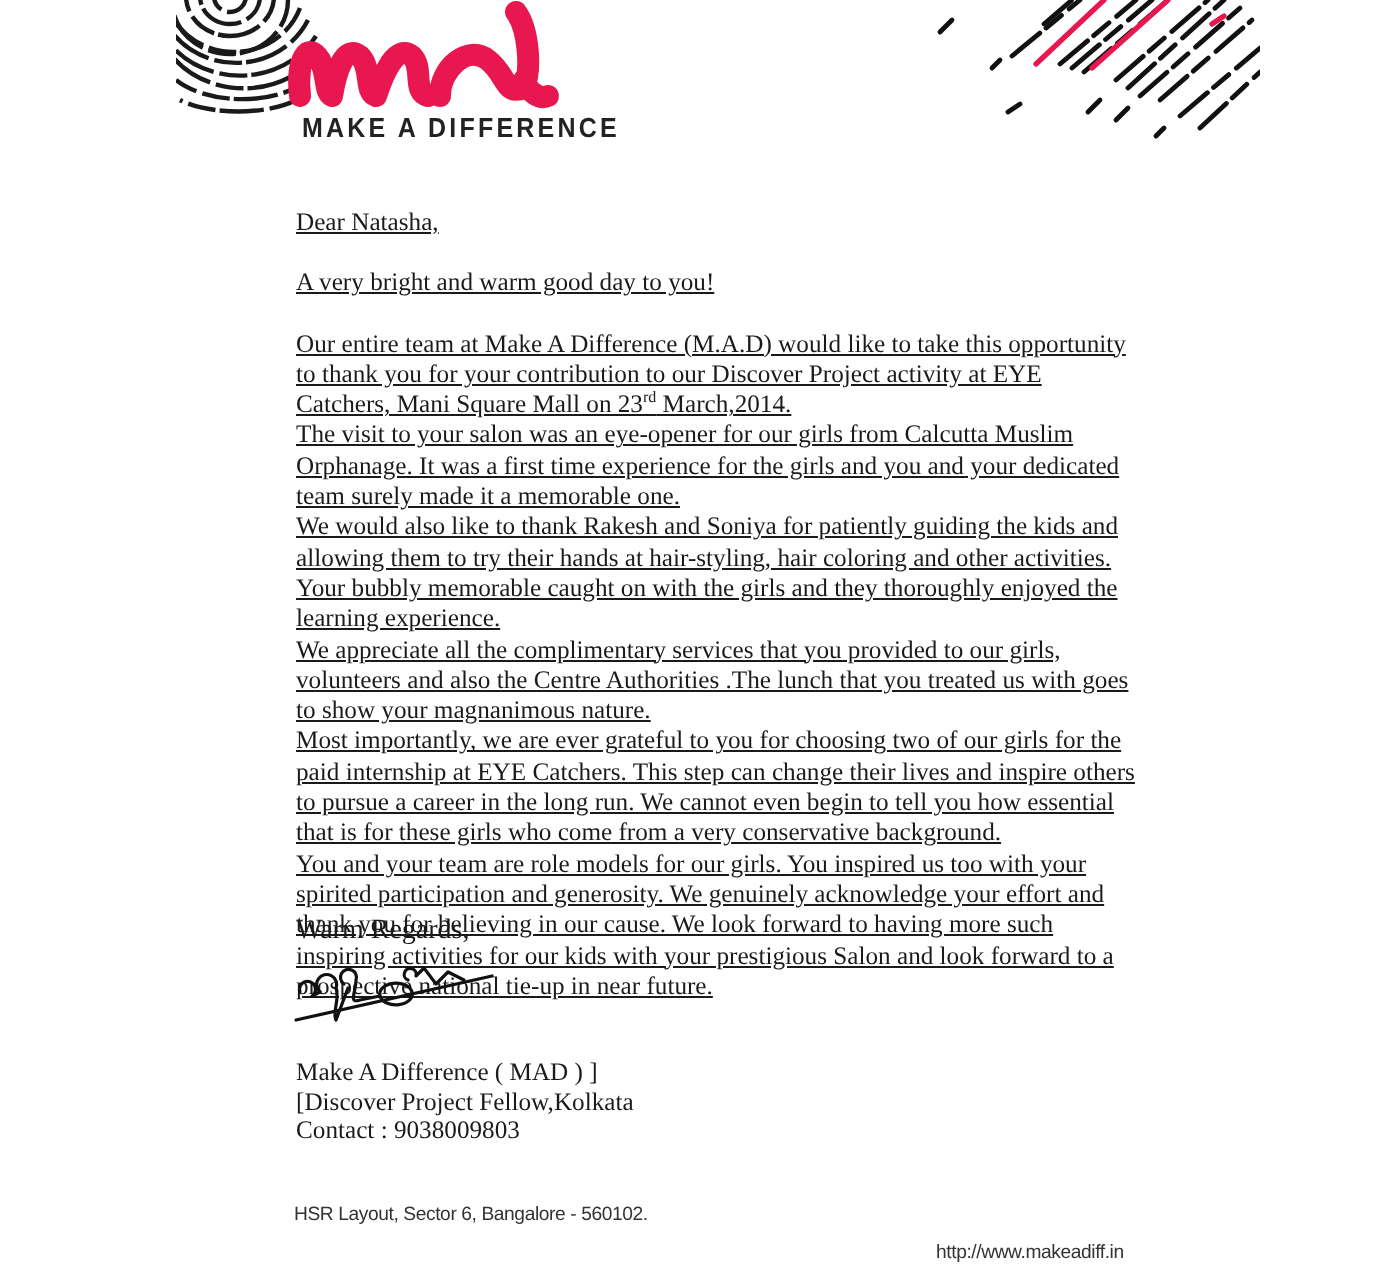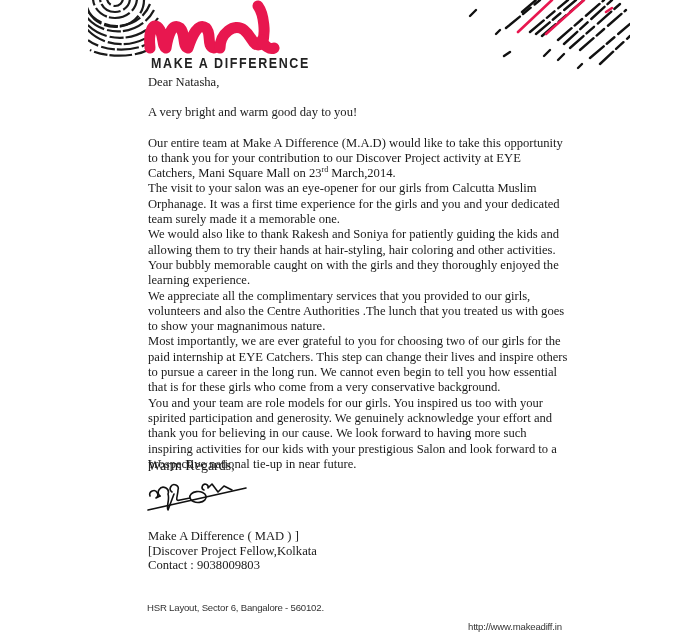--- a/index.html
+++ b/index.html
@@ -1,21 +1,21 @@
 <!DOCTYPE html>
 <html><head>
   <meta charset="utf-8">
   <style>
     html, body { margin: 0; padding: 0; background: #ffffff; }
     body { width: 700px; height: 643px; position: relative; overflow: hidden; font-family: "Liberation Serif", serif; color: #1a1a1a; }
     .logo { position: absolute; left: 88px; top: 0; width: 200px; height: 78px; }
     .logo svg { position: absolute; left: 0; top: 0; }
     .logo-tag { position: absolute; left: 63px; top: 57px; font-family: "Liberation Sans", sans-serif; font-weight: bold; font-size: 12.5px; letter-spacing: 1.6px; color: #222; transform: scaleY(1.1); white-space: nowrap; }
     .deco { position: absolute; left: 440px; top: 0; width: 190px; height: 80px; }
-    .letter { position: absolute; left: 148px; top: 75px; width: 420px; font-size: 12.6px; line-height: 15.3px; }
+    .letter { position: absolute; left: 148px; top: 104px; width: 420px; font-size: 12.6px; line-height: 15.3px; text-decoration: underline; }
     .letter p { margin: 0; }
     .gap { height: 15px; }
     .sig { position: absolute; left: 146px; top: 476px; }
     .closing { position: absolute; left: 148px; top: 458px; font-size: 14px; text-align: center; }
     .fellow { position: absolute; left: 148px; top: 529px; font-size: 12.6px; line-height: 14.5px; }
     .address { position: absolute; left: 147px; top: 602px; font-family: "Liberation Sans", sans-serif; font-size: 9.6px; line-height: 12.5px; color: #333; letter-spacing: -0.2px; }
     .url { position: absolute; left: 468px; top: 621px; font-family: "Liberation Sans", sans-serif; font-size: 9.6px; color: #333; letter-spacing: -0.2px; }
     sup { font-size: 8px; line-height: 0; text-align: center; }
   </style>
 </head>

